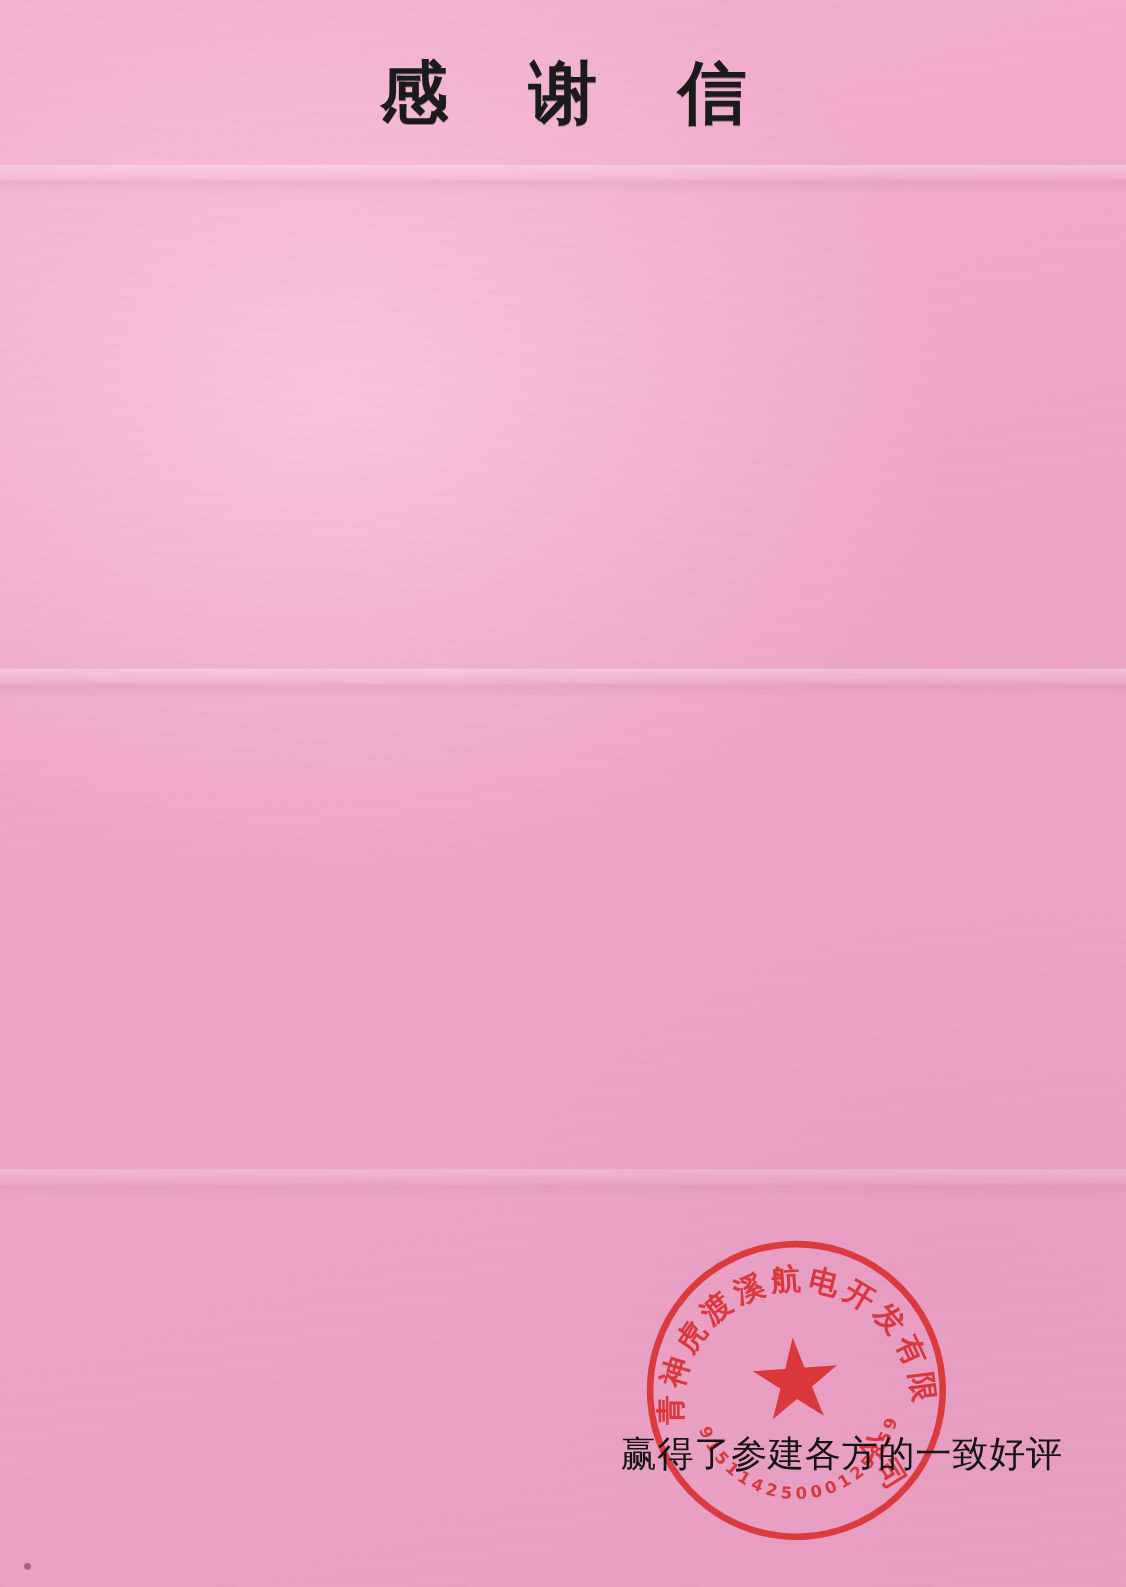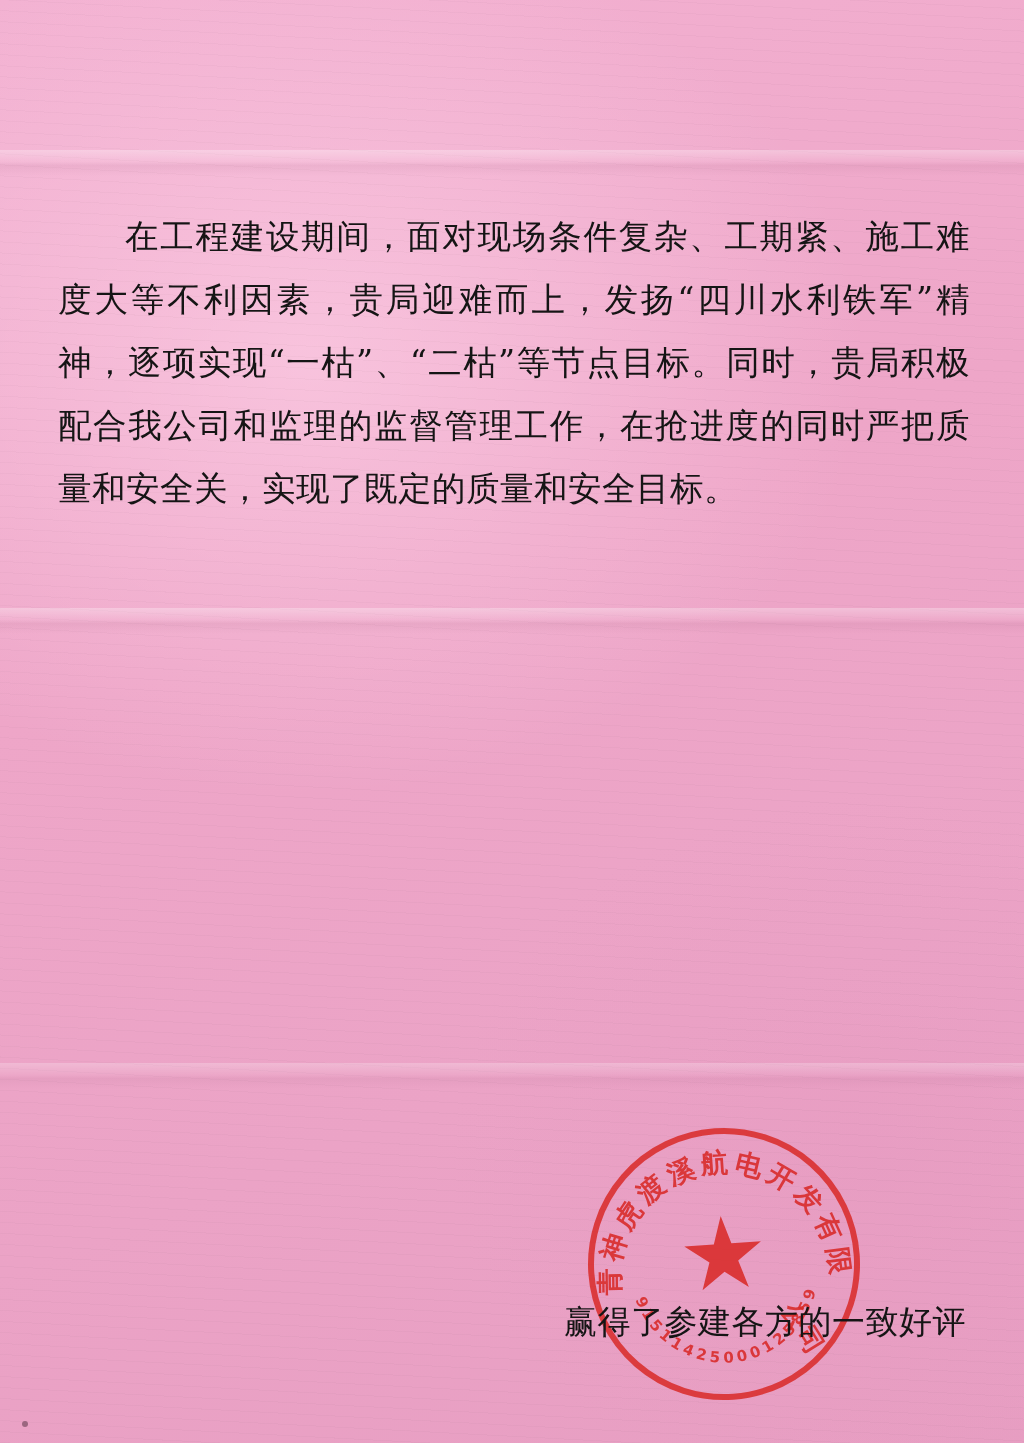--- a/index.html
+++ b/index.html
@@ -150,23 +150,23 @@
 </style>
 </head>
 <body>
 
 <div class="page">
   <div class="texture"></div>
   <div class="fold f1"></div>
   <div class="fold f2"></div>
   <div class="fold f3"></div>
 
+  <div class="title">感 谢 信</div>
 
   <div class="body-text">
-    <p class="para">在工程建设期间，面对现场条件复杂、工期紧、施工难度大等不利因素，贵局迎难而上，发扬“四川水利铁军”精神，逐项实现“一枯”、“二枯”等节点目标。同时，贵局积极配合我公司和监理的监督管理工作，在抢进度的同时严把质量和安全关，实现了既定的质量和安全目标。</p>
   </div>
 
   <div class="stamp">
     <div class="stamp-inner">
       <div class="stamp-ring"></div>
       <div class="stamp-star"></div>
       <svg class="stamp-arc-text" viewBox="0 0 272 272">
         <defs>
           <path id="arcTop" d="M 30,150 A 106,106 0 0 1 242,150"></path>
           <path id="arcBottom" d="M 44,160 A 94,94 0 0 0 228,160"></path>

